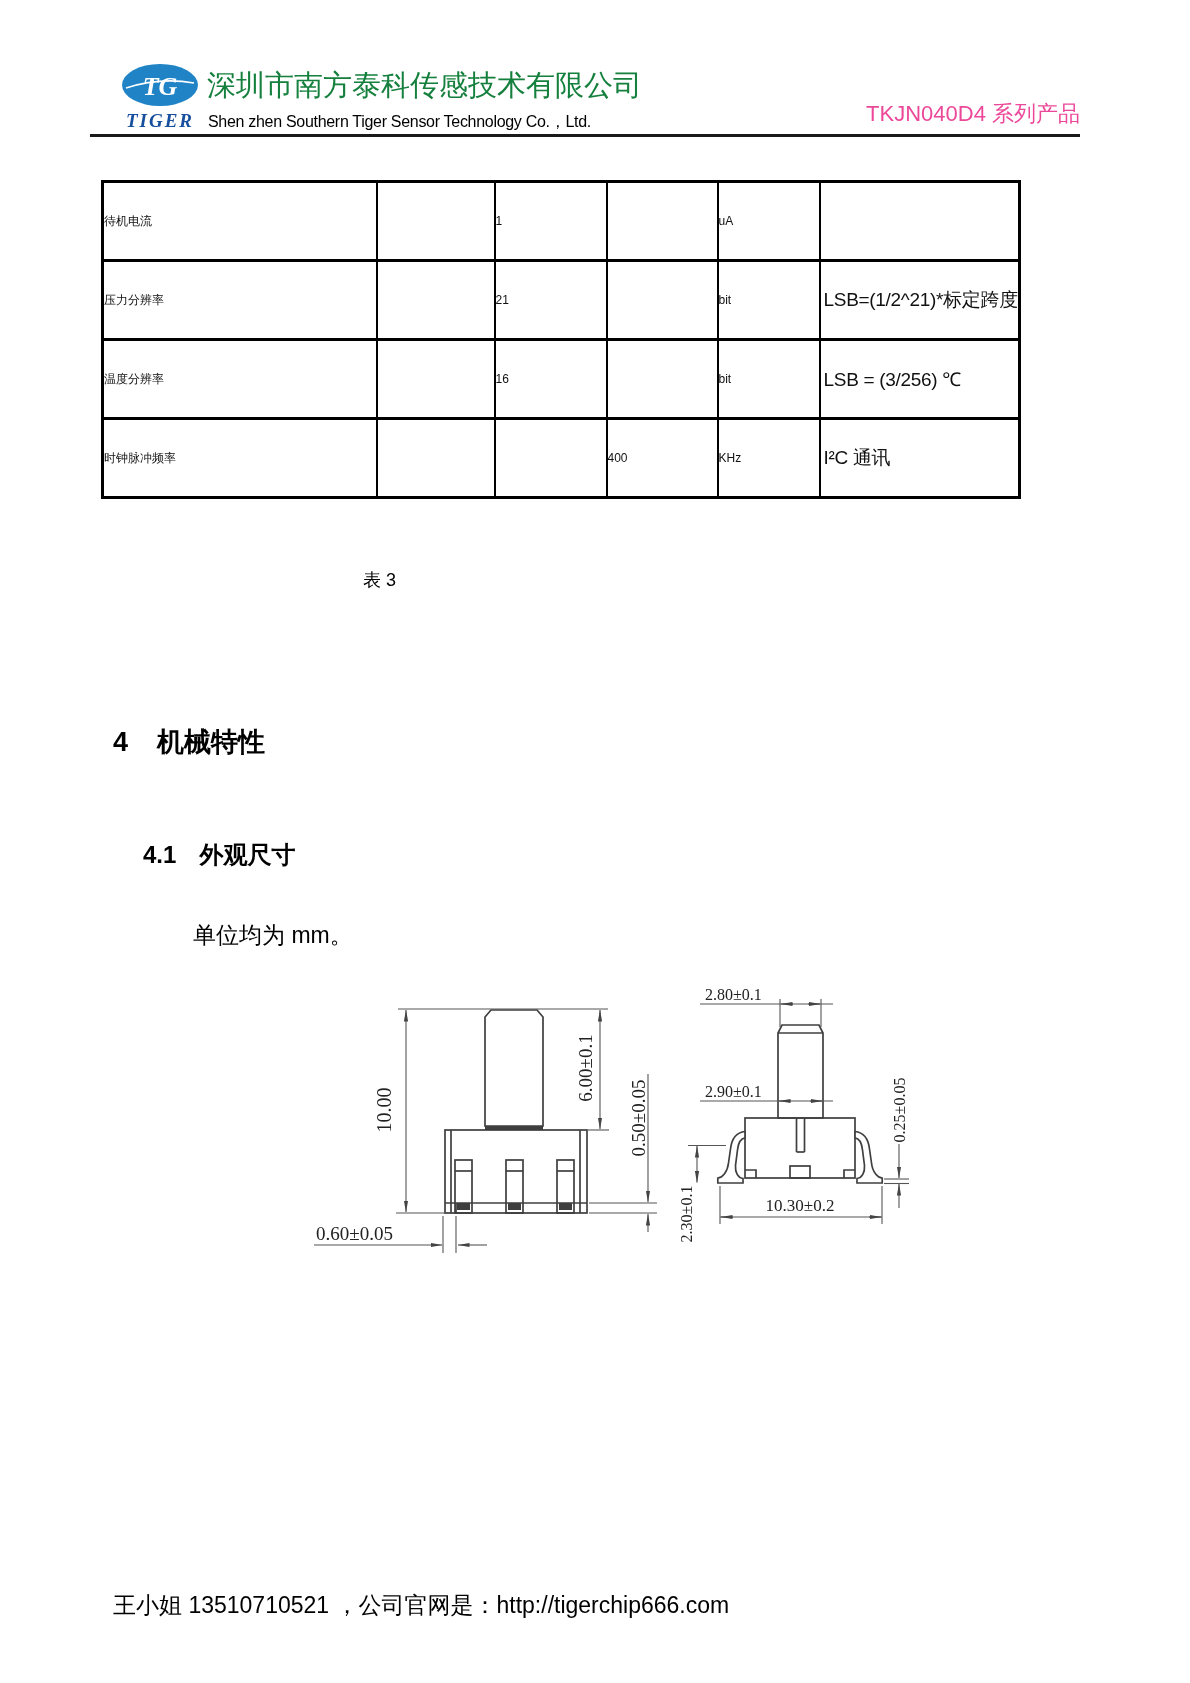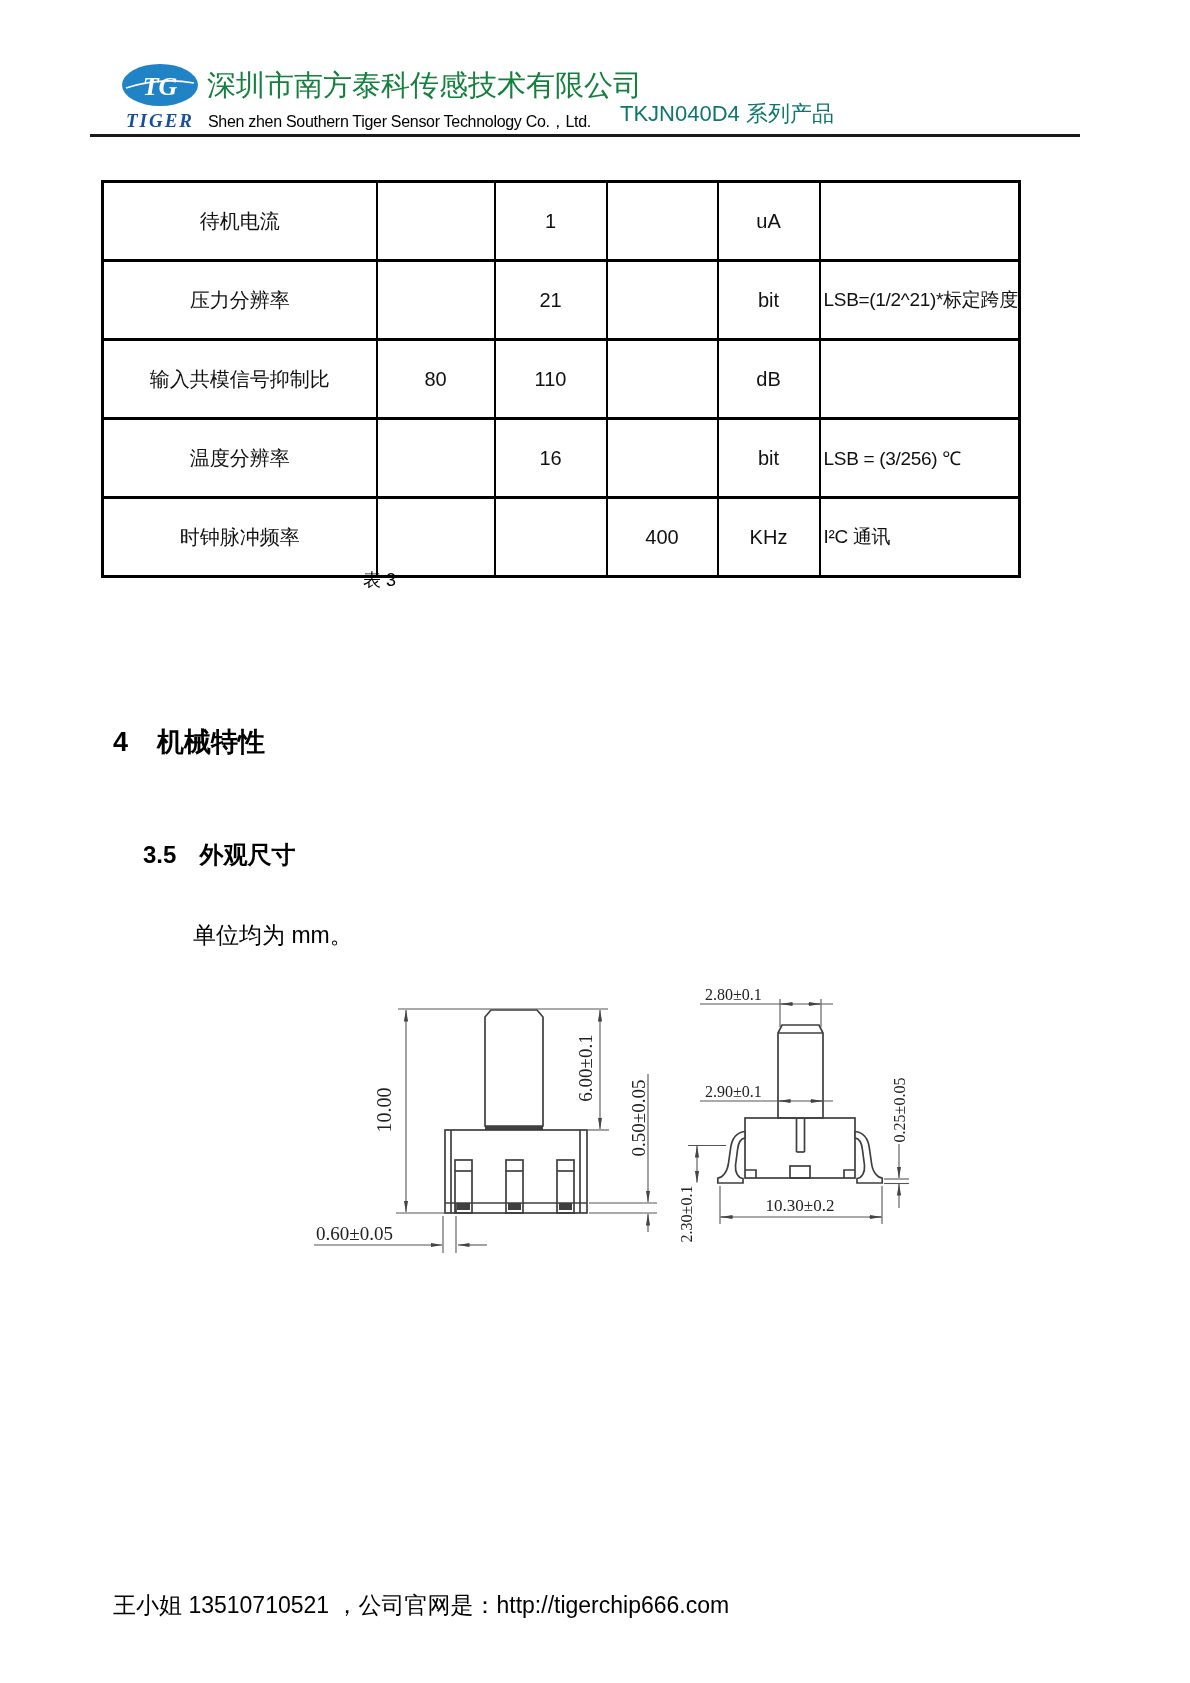--- a/index.html
+++ b/index.html
@@ -11,32 +11,32 @@
 
   
   .logo-svg { position:absolute; left:120px; top:62px; }
   .brand-text {
     position:absolute; left:116px; top:110px; width:88px; text-align:center;
     font-size:19px; font-weight:bold; font-style:italic; letter-spacing:2px;
     color:#164f9e; font-family:"Liberation Serif",serif;
   }
   .company-cn { left:207px; top:66px; font-size:29px; font-weight:normal; color:#15803d; }
   .company-en { left:208px; top:112px; font-size:16px; letter-spacing:-0.3px; color:#000; }
-  .product-series { left:620px; top:99px; width:460px; font-size:22px; color:#0f766e; }
+  .product-series { left:620px; top:99px; width:460px; text-align:right; font-size:22px; color:#ec4899; }
   .header-rule { left:90px; top:134px; width:990px; height:3px; background:#1a1a1a; }
 
   
   .spec-table {
     position:absolute; left:101px; top:180px;
     border-collapse:collapse; table-layout:fixed; border:3px solid #000;
   }
   .spec-table td {
     border-left:2px solid #000; border-right:2px solid #000;
     border-top:3px solid #000; border-bottom:3px solid #000;
-    height:76px; font-size:20px; text-align:center; vertical-align:middle;
+    height:76px; font-size:12px; text-align:left; vertical-align:middle;
     padding:0; overflow:hidden; white-space:nowrap;
   }
   .spec-table td.note { text-align:left; padding-left:3px; font-size:19px; letter-spacing:-0.3px; }
   .table-caption { left:363px; top:568px; font-size:18px; color:#000; }
 
   
   .h-sec { left:113px; top:724px; font-size:27px; font-weight:bold; color:#000; }
   .h-sec .num { margin-right:29px; }
   .h-sub { left:143px; top:839px; font-size:24px; font-weight:bold; color:#000; }
   .h-sub .num { margin-right:23px; }
@@ -88,28 +88,20 @@
       </tr>
       <tr>
         <td>压力分辨率</td>
         <td></td>
         <td>21</td>
         <td></td>
         <td>bit</td>
         <td class="note">LSB=(1/2^21)*标定跨度</td>
       </tr>
       <tr>
-        <td>输入共模信号抑制比</td>
-        <td>80</td>
-        <td>110</td>
-        <td></td>
-        <td>dB</td>
-        <td class="note"></td>
-      </tr>
-      <tr>
         <td>温度分辨率</td>
         <td></td>
         <td>16</td>
         <td></td>
         <td>bit</td>
         <td class="note">LSB = (3/256) ℃</td>
       </tr>
       <tr>
         <td>时钟脉冲频率</td>
         <td></td>
@@ -119,21 +111,21 @@
         <td class="note">I²C 通讯</td>
       </tr>
     </tbody>
   </table>
   <div class="abs table-caption">表 3</div>
 
   <div class="abs h-sec">
     <span class="num">4</span><span>机械特性</span>
   </div>
   <div class="abs h-sub">
-    <span class="num">3.5</span><span>外观尺寸</span>
+    <span class="num">4.1</span><span>外观尺寸</span>
   </div>
   <div class="abs units-note">单位均为 mm。</div>
 
   <svg class="drawing-svg" width="665" height="295" viewBox="280 975 665 295">
     <defs>
       <marker id="arr" markerWidth="12" markerHeight="8" refX="11.5" refY="4" orient="auto-start-reverse" markerUnits="userSpaceOnUse">
         <path d="M12,4 L0,1.9 L0,6.1 Z" fill="#444"></path>
       </marker>
     </defs>
 

